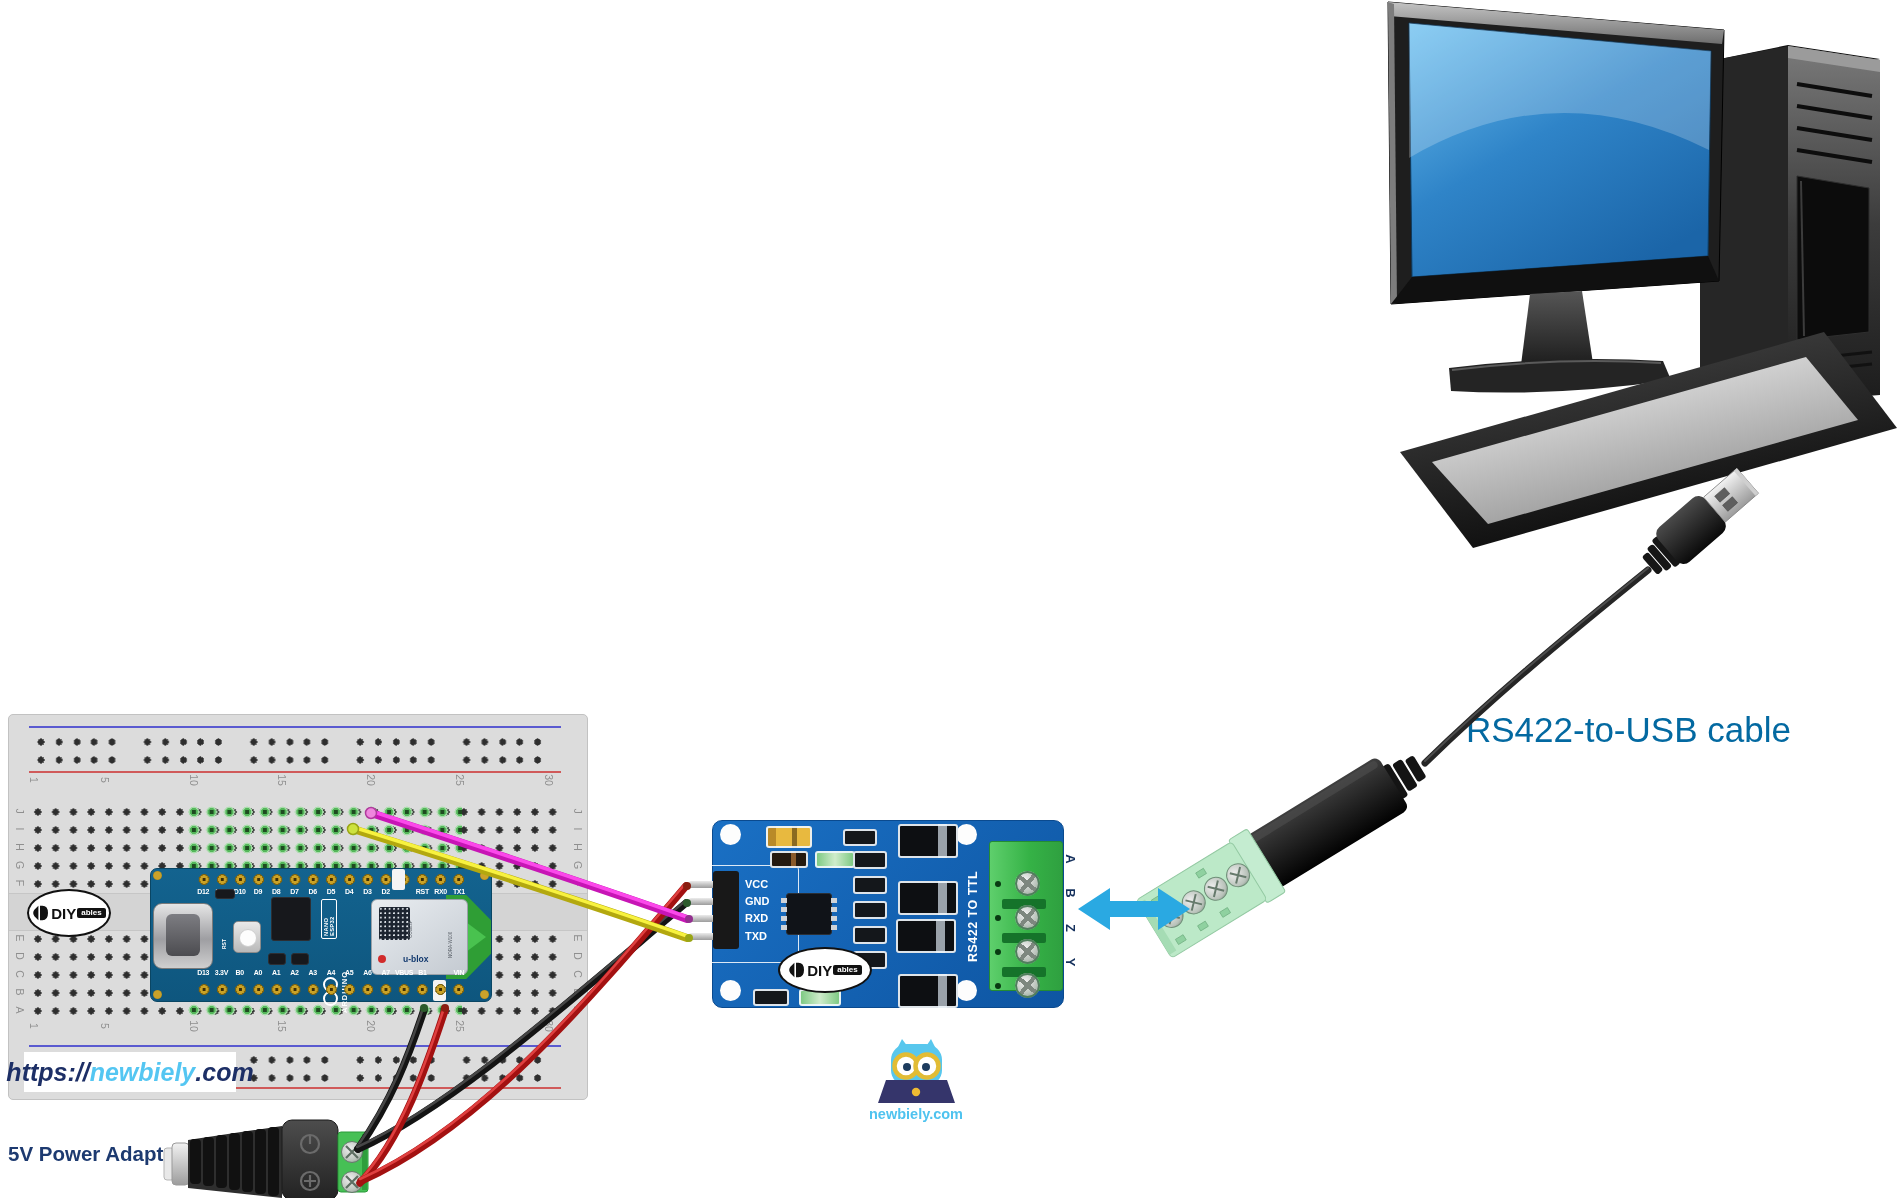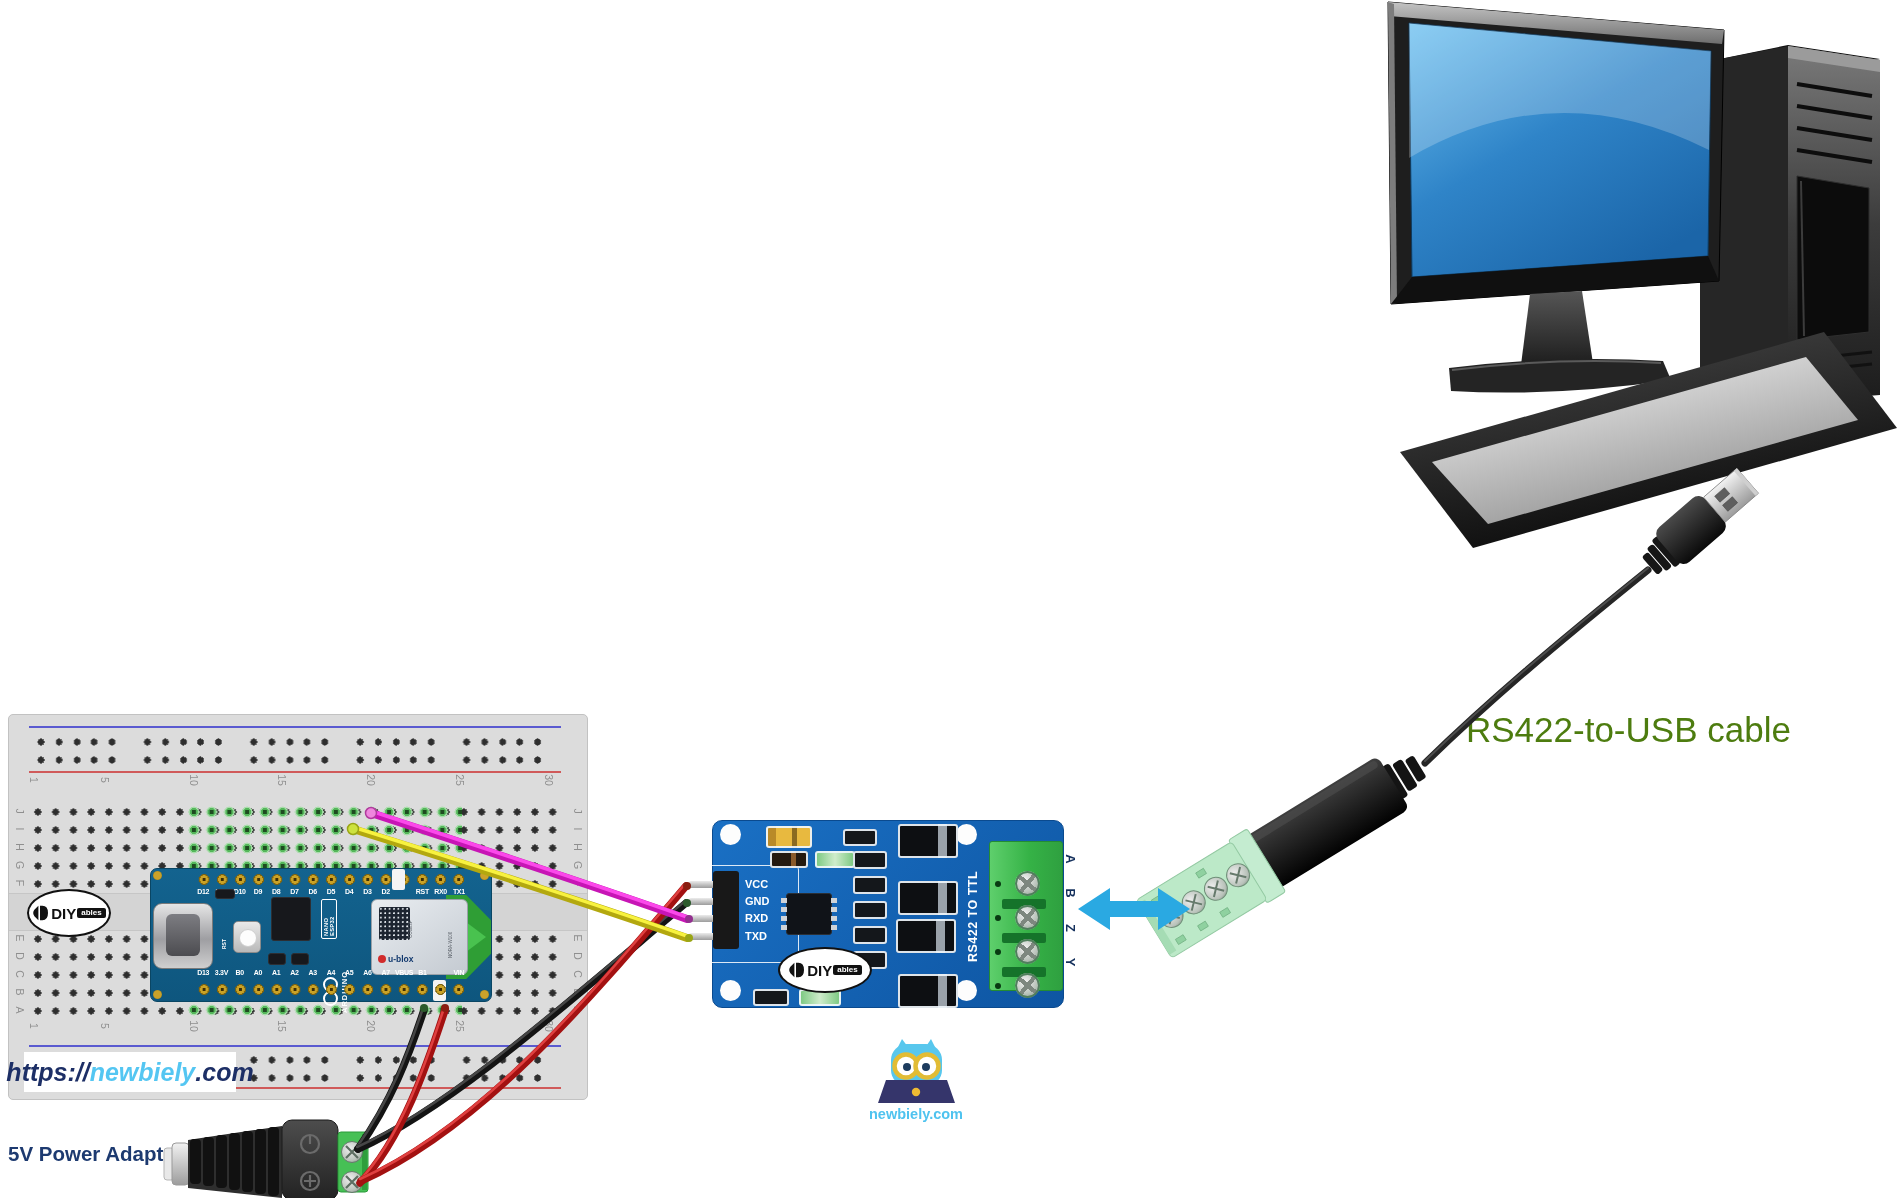--- a/index.html
+++ b/index.html
@@ -93,21 +93,21 @@
     color:#14305c;font-weight:bold;font-size:13px;text-align:center;}
 
   
   .diy{position:absolute;background:#fff;border:2.5px solid #111;border-radius:50%;
     display:flex;align-items:center;justify-content:center;gap:3px;}
   .diy-col{display:flex;flex-direction:row;align-items:center;line-height:1;gap:1px;}
   .diy-brand{font-weight:bold;font-size:15px;color:#111;}
   .diy-sub{background:#111;color:#fff;font-size:8px;padding:1px 4px;border-radius:2px;font-weight:bold;}
 
   
-  .cable-label{position:absolute;left:1466px;top:710px;font-size:35px;color:#4d7c0f;white-space:nowrap;}
+  .cable-label{position:absolute;left:1466px;top:710px;font-size:35px;color:#0369a1;white-space:nowrap;}
   .power-label{position:absolute;left:8px;top:1142px;font-size:20.5px;font-weight:bold;color:#1d3a70;white-space:nowrap;}
   .urlbox{position:absolute;left:24px;top:1052px;width:212px;height:40px;background:#fff;
     display:flex;align-items:center;justify-content:center;font-size:25px;font-weight:bold;font-style:italic;white-space:pre;}
   .urlbox .navy{color:#1d2f66;}
   .urlbox .cyan{color:#54c6f2;}
 
   svg text{font-family:"Liberation Sans",sans-serif;}
   .overlay{position:absolute;left:0;top:0;pointer-events:none;}
 </style>
 </head>
@@ -221,21 +221,21 @@
     <div class="vtext" style="left:172px;top:31px;font-size:5.8px;font-weight:bold;height:36px;letter-spacing:.3px">NANO ESP32</div>
     <div class="infin" style="left:172px;top:108px"></div>
     <div class="infin" style="left:172px;top:122px"></div>
     <div class="vtext" style="left:189px;top:100px;font-size:7.5px;font-weight:bold;height:44px;letter-spacing:1px">ARDUINO</div>
 
     <div class="antenna">
         <i></i>
       </div>
     <div class="ublox">
       <div class="qr"></div>
-      <div class="abs" style="left:6px;top:54px;display:flex;align-items:center;gap:2px">
+      <div class="abs" style="left:6px;top:54px;display:flex;align-items:center;gap:17px">
         <span style="width:8px;height:8px;border-radius:50%;background:#d12b2b;display:inline-block"></span>
         <span style="font-size:8.5px;font-weight:bold;color:#12396e">u-blox</span>
       </div>
       <div class="abs" style="left:36px;top:8px;font-size:4.5px;color:#5a6068;writing-mode:vertical-rl;transform:rotate(180deg);height:30px">CO8E3F</div>
       <div class="abs" style="left:76px;top:14px;font-size:4.5px;color:#5a6068;writing-mode:vertical-rl;transform:rotate(180deg);height:44px">NORA-W106</div>
     </div>
 
     <div class="pinrow" style="top:99px">
       <span>D13</span>
         <span>3.3V</span>

